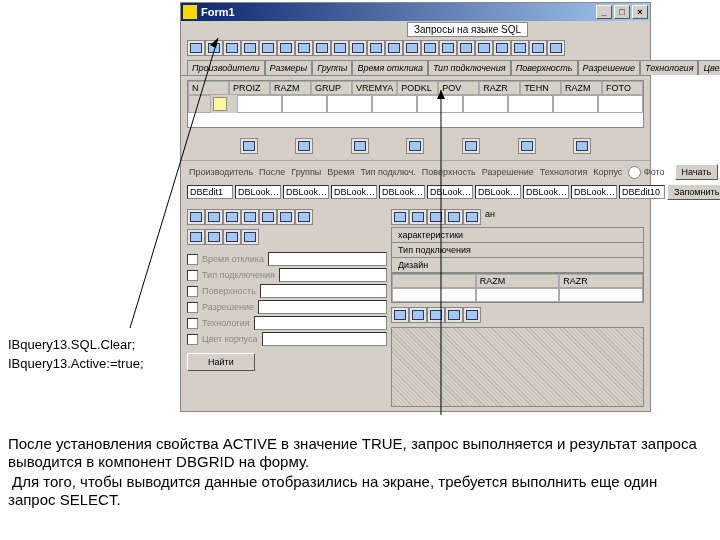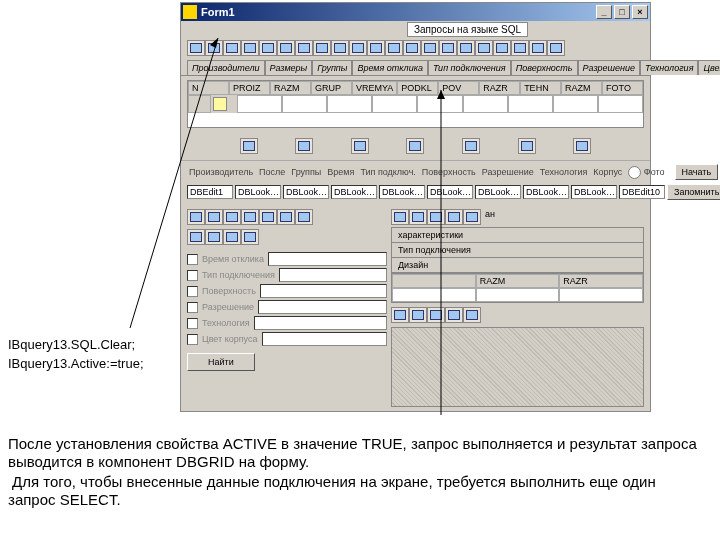--- a/index.html
+++ b/index.html
@@ -260,14 +260,14 @@
   <polygon points="441,90 437,99 445,99" fill="#000"></polygon>
 </svg>
 
 <div class="code-text" id="code-block">
     <div>IBquery13.SQL.Clear;</div>
     <div>IBquery13.Active:=true;</div>
   </div>
 
 <div class="body-text">
   <div style="text-indent:0">После установления свойства ACTIVE в значение TRUE, запрос выполняется и результат запроса выводится в компонент DBGRID на форму.</div>
-  <div style="margin-top:2px;text-indent:4px">Для того, чтобы внесенные данные подключения на экране, требуется выполнить еще один запрос SELECT.</div>
+  <div style="margin-top:2px;text-indent:4px">Для того, чтобы выводится данные отобразились на экране, требуется выполнить еще один запрос SELECT.</div>
 </div>
 
 </body></html>

